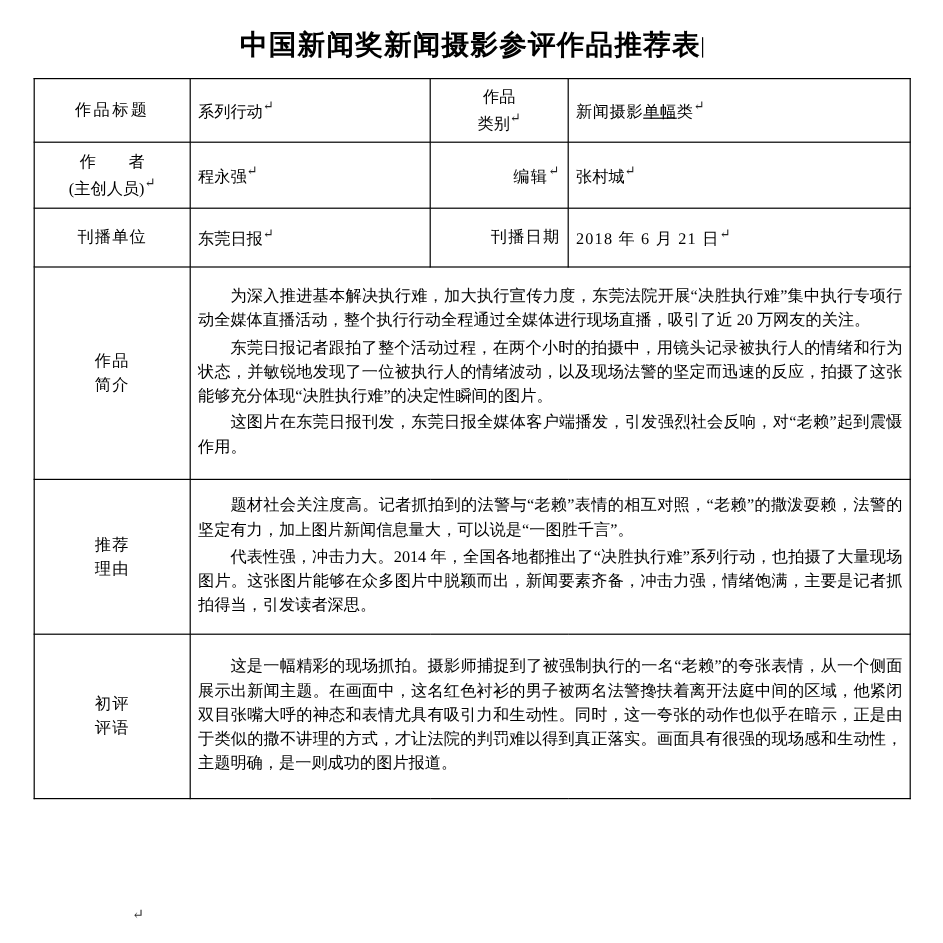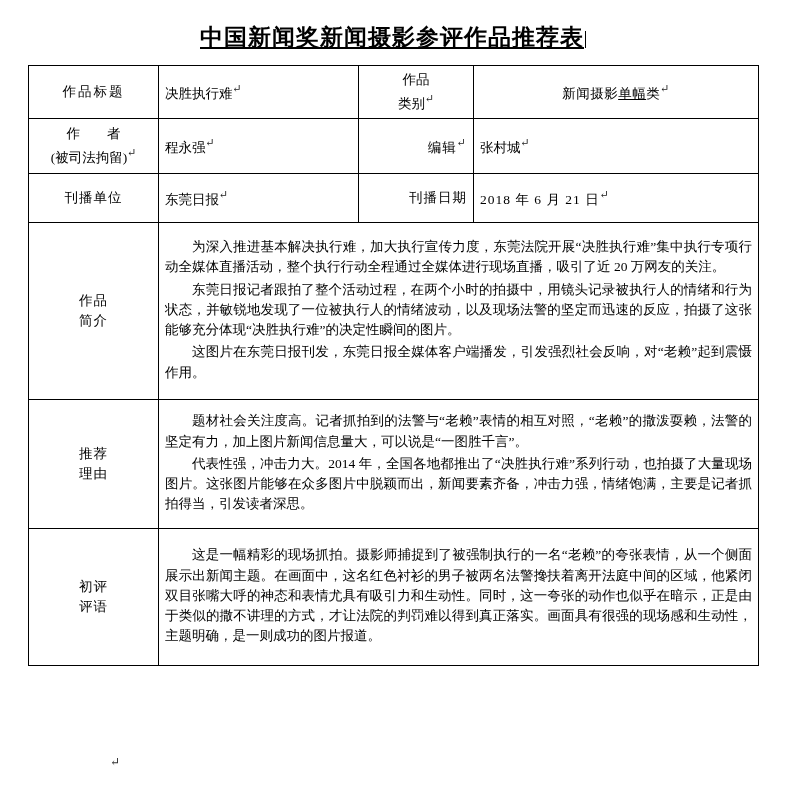--- a/index.html
+++ b/index.html
@@ -23,21 +23,20 @@
   }
   .doc-title {
     text-align: center;
     font-size: 23px;
     font-weight: bold;
     letter-spacing: 1px;
     margin-top: 22px;
     margin-bottom: 12px;
     font-family: "Liberation Serif", "DejaVu Serif", serif;
     position: relative;
-    text-decoration: underline;
   }
   table.main {
     border-collapse: collapse;
     width: 730px;
     margin: 0 auto;
     table-layout: fixed;
   }
   table.main td {
     border: 1px solid #000;
     vertical-align: middle;
@@ -66,21 +65,20 @@
   }
   .mark {
     color: #222;
     font-size: 11px;
     vertical-align: super;
   }
   .cat-val {
     font-size: 14.5px;
     padding-left: 6px;
     letter-spacing: 0.5px;
-    text-align: center;
   }
   .cat-val .ul {
     text-decoration: underline;
   }
   .title-cell-row .lbl {
     letter-spacing: 2px;
   }
   .body-label {
     text-align: center;
     font-size: 15px;
@@ -133,35 +131,35 @@
     <colgroup>
       <col style="width:130px">
       <col style="width:200px">
       <col style="width:115px">
       <col style="width:285px">
     </colgroup>
     <tbody>
       <tr class="title-cell-row">
         <td class="lbl" style="height:44px">作品标题</td>
         <td class="val">
-          <span>决胜执行难</span><span class="mark">↵</span>
+          <span>系列行动</span><span class="mark">↵</span>
         </td>
         <td class="lbl2">
           <span>作品</span><br>
           <span>类别</span><span class="mark">↵</span>
         </td>
         <td class="cat-val">
           <span>新闻摄影</span><span class="ul">单幅</span><span>类</span><span class="mark">↵</span>
         </td>
       </tr>
 
       <tr>
         <td class="lbl2" style="height:46px">
           <span>作　　者</span><br>
-          <span>(被司法拘留)</span><span class="mark">↵</span>
+          <span>(主创人员)</span><span class="mark">↵</span>
         </td>
         <td class="val">
           <span>程永强</span><span class="mark">↵</span>
         </td>
         <td class="hdr-center">
           <span>编辑</span><span class="mark">↵</span>
         </td>
         <td class="val">
           <span>张村城</span><span class="mark">↵</span>
         </td>

